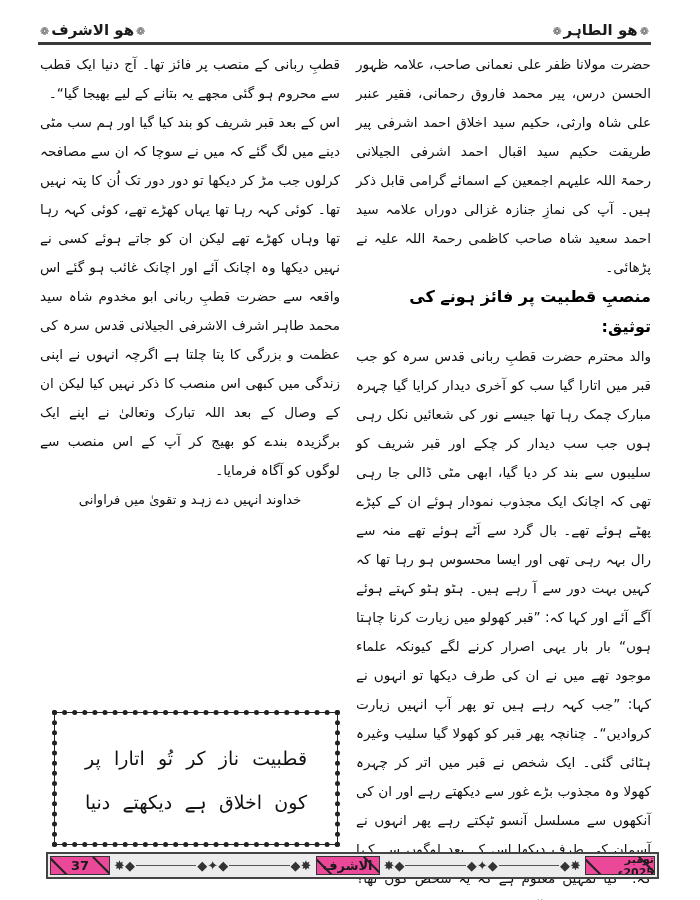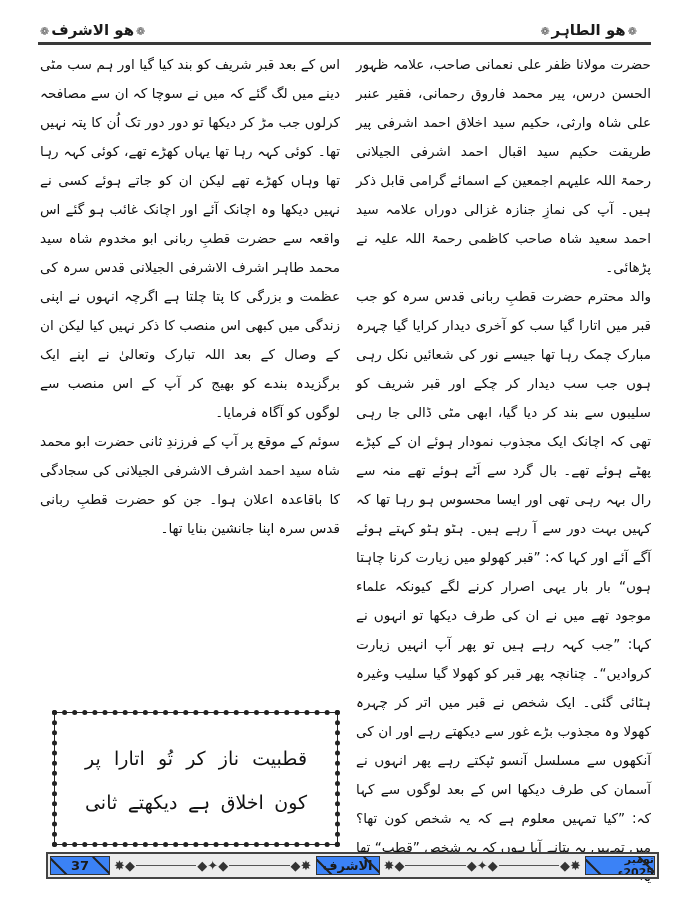--- a/index.html
+++ b/index.html
@@ -9,21 +9,21 @@
   }
   .header {
     position: absolute; left: 38px; top: 8px; width: 613px; height: 34px;
     border-bottom: 3px solid #3a3a3a;
   }
   .hdr-title {
     position: absolute; bottom: 3px; font-size: 15px; font-weight: bold;
     direction: rtl; color: #1a1a1a; white-space: nowrap;
   }
   .hdr-title .orn { font-size: 11px; color: #555; margin: 0 2px; }
-  .hdr-right { right: 12px; }
+  .hdr-right { right: 0; }
   .hdr-left { left: 0; }
 
   .col {
     position: absolute; top: 50px; direction: rtl; text-align: justify;
     font-size: 13.6px; line-height: 29px; color: #111;
   }
   .col-right { left: 356px; width: 295px; }
   .col-left  { left: 40px;  width: 300px; }
   .col p { margin: 0; text-align-last: justify; }
   .col p.last { text-align-last: right; }
@@ -50,21 +50,21 @@
   .poem-line.l1 { top: 32px; }
   .poem-line.l2 { top: 76px; }
 
   .footer {
     position: absolute; left: 46px; top: 852px; width: 613px; height: 27px;
     border: 2px solid #444; background: #ececec; box-sizing: border-box;
     display: flex; align-items: center; justify-content: space-between;
     padding: 0 2px;
   }
   .ftr-box {
-    position: relative; height: 19px; background: #3b82f6; border: 1px solid #333;
+    position: relative; height: 19px; background: #ec4899; border: 1px solid #333;
     display: flex; align-items: center; justify-content: center;
     font-size: 13px; font-weight: bold; overflow: hidden; box-sizing: border-box;
   }
   .ftr-box .slash1, .ftr-box .slash2 {
     position: absolute; width: 2px; height: 26px; background: #222; top: -4px;
   }
   .ftr-page { width: 60px; }
   .ftr-page .slash1 { left: 6px; transform: rotate(-45deg); }
   .ftr-page .slash2 { right: 6px; transform: rotate(-45deg); }
   .ftr-mag { width: 64px; direction: rtl; }
@@ -86,43 +86,45 @@
   <div class="hdr-title hdr-right">
     <span class="orn">❁</span><span>هو الطاہر</span><span class="orn">❁</span>
   </div>
   <div class="hdr-title hdr-left">
     <span class="orn">❁</span><span>هو الاشرف</span><span class="orn">❁</span>
   </div>
 </div>
 
 <div class="col col-right">
   <p class="last">حضرت مولانا ظفر علی نعمانی صاحب، علامہ ظہور الحسن درس، پیر محمد فاروق رحمانی، فقیر عنبر علی شاہ وارثی، حکیم سید اخلاق احمد اشرفی پیر طریقت حکیم سید اقبال احمد اشرفی الجیلانی رحمۃ اللہ علیہم اجمعین کے اسمائے گرامی قابل ذکر ہیں۔ آپ کی نمازِ جنازہ غزالی دوراں علامہ سید احمد سعید شاہ صاحب کاظمی رحمۃ اللہ علیہ نے پڑھائی۔</p>
+  <h3>منصبِ قطبیت پر فائز ہونے کی توثیق:</h3>
   <p>والد محترم حضرت قطبِ ربانی قدس سرہ کو جب قبر میں اتارا گیا سب کو آخری دیدار کرایا گیا چہرہ مبارک چمک رہا تھا جیسے نور کی شعائیں نکل رہی ہوں جب سب دیدار کر چکے اور قبر شریف کو سلیبوں سے بند کر دیا گیا، ابھی مٹی ڈالی جا رہی تھی کہ اچانک ایک مجذوب نمودار ہوئے ان کے کپڑے پھٹے ہوئے تھے۔ بال گرد سے اَٹے ہوئے تھے منہ سے رال بہہ رہی تھی اور ایسا محسوس ہو رہا تھا کہ کہیں بہت دور سے آ رہے ہیں۔ ہٹو ہٹو کہتے ہوئے آگے آئے اور کہا کہ: ”قبر کھولو میں زیارت کرنا چاہتا ہوں“ بار بار یہی اصرار کرنے لگے کیونکہ علماء موجود تھے میں نے ان کی طرف دیکھا تو انہوں نے کہا: ”جب کہہ رہے ہیں تو پھر آپ انہیں زیارت کروادیں“۔ چنانچہ پھر قبر کو کھولا گیا سلیب وغیرہ ہٹائی گئی۔ ایک شخص نے قبر میں اتر کر چہرہ کھولا وہ مجذوب بڑے غور سے دیکھتے رہے اور ان کی آنکھوں سے مسلسل آنسو ٹپکتے رہے پھر انہوں نے آسمان کی طرف دیکھا اس کے بعد لوگوں سے کہا کہ: ”کیا تمہیں معلوم ہے کہ یہ شخص کون تھا؟ میں تمہیں یہ بتانے آیا ہوں کہ یہ شخص ”قطب“ تھا یہ</p>
 </div>
 
 <div class="col col-left">
+  <p class="last">قطبِ ربانی کے منصب پر فائز تھا۔ آج دنیا ایک قطب سے محروم ہو گئی مجھے یہ بتانے کے لیے بھیجا گیا“۔</p>
   <p class="last">اس کے بعد قبر شریف کو بند کیا گیا اور ہم سب مٹی دینے میں لگ گئے کہ میں نے سوچا کہ ان سے مصافحہ کرلوں جب مڑ کر دیکھا تو دور دور تک اُن کا پتہ نہیں تھا۔ کوئی کہہ رہا تھا یہاں کھڑے تھے، کوئی کہہ رہا تھا وہاں کھڑے تھے لیکن ان کو جاتے ہوئے کسی نے نہیں دیکھا وہ اچانک آئے اور اچانک غائب ہو گئے اس واقعہ سے حضرت قطبِ ربانی ابو مخدوم شاہ سید محمد طاہر اشرف الاشرفی الجیلانی قدس سرہ کی عظمت و بزرگی کا پتا چلتا ہے اگرچہ انہوں نے اپنی زندگی میں کبھی اس منصب کا ذکر نہیں کیا لیکن ان کے وصال کے بعد اللہ تبارک وتعالیٰ نے اپنے ایک برگزیدہ بندے کو بھیج کر آپ کے اس منصب سے لوگوں کو آگاہ فرمایا۔</p>
-  <p class="last">سوئم کے موقع پر آپ کے فرزندِ ثانی حضرت ابو محمد شاہ سید احمد اشرف الاشرفی الجیلانی کی سجادگی کا باقاعدہ اعلان ہوا۔ جن کو حضرت قطبِ ربانی قدس سرہ اپنا جانشین بنایا تھا۔</p>
+  <p class="verse">خداوند انہیں دے زہد و تقویٰ میں فراوانی</p>
 </div>
 
 <div class="poem-box">
   <div class="poem-line l1">
     <span>قطبیت</span>
     <span>ناز</span>
     <span>کر</span>
     <span>تُو</span>
     <span>اتارا</span>
     <span>پر</span>
   </div>
   <div class="poem-line l2">
     <span>کون</span>
     <span>اخلاق</span>
     <span>ہے</span>
     <span>دیکھتے</span>
-    <span>ثانی</span>
+    <span>دنیا</span>
   </div>
 </div>
 
 <div class="footer">
   <div class="ftr-box ftr-page">
     <span class="slash1"></span>
     <span>37</span>
     <span class="slash2"></span>
   </div>
   <div class="ftr-orn">

